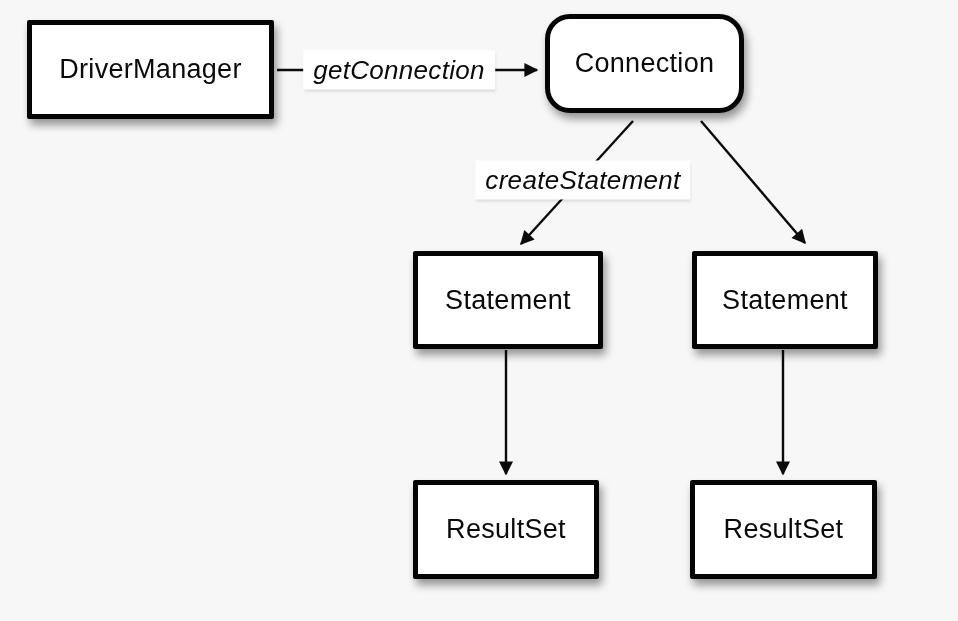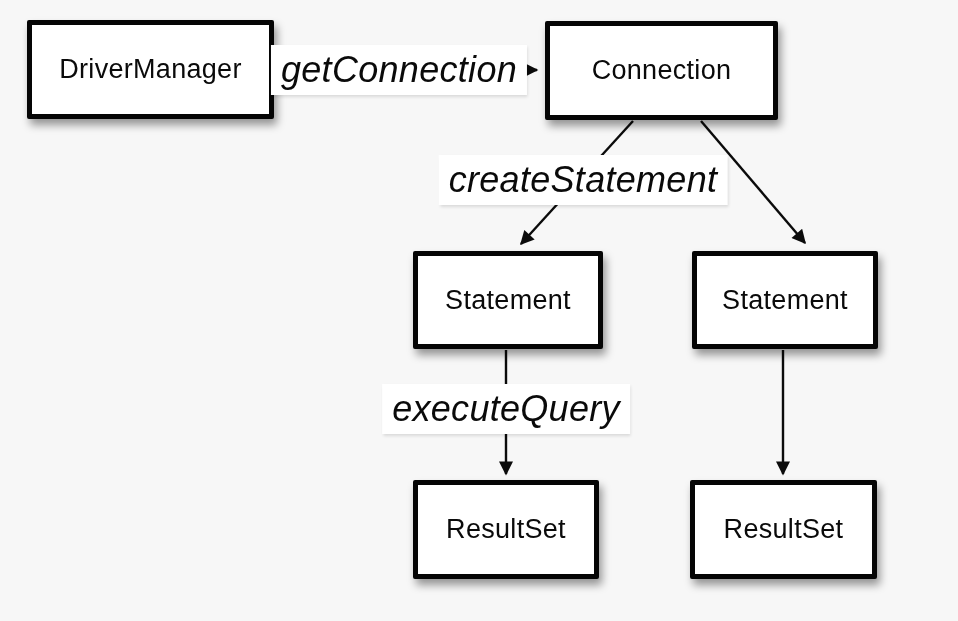--- a/index.html
+++ b/index.html
@@ -32,32 +32,32 @@
     box-shadow: 3px 6px 9px rgba(0,0,0,0.40);
     display: flex;
     align-items: center;
     justify-content: center;
     font-size: 27px;
     letter-spacing: 0.3px;
     color: #0a0a0a;
     white-space: nowrap;
   }
   .node-driver-manager { left: 27px;  top: 20px;  width: 247px; height: 99px; }
-  .node-connection     { left: 545px; top: 21px;  width: 233px; height: 99px; }
+  .node-connection     { left: 545px; top: 14px;  width: 199px; height: 99px; border-radius: 25px; }
   .node-statement-left { left: 413px; top: 251px; width: 190px; height: 98px; }
   .node-statement-right{ left: 692px; top: 251px; width: 186px; height: 98px; }
   .node-resultset-left { left: 413px; top: 480px; width: 186px; height: 99px; }
   .node-resultset-right{ left: 690px; top: 480px; width: 187px; height: 99px; }
   .edge-label {
     position: absolute;
     transform: translate(-50%, -50%);
     background: #ffffff;
     box-shadow: 1px 2px 3px rgba(0,0,0,0.12);
     padding: 4px 10px;
-    font-size: 36px;
+    font-size: 26px;
     font-style: italic;
     letter-spacing: 0.3px;
     color: #0a0a0a;
     white-space: nowrap;
   }
   .edge-label-getconnection  { left: 399px; top: 70px;  }
   .edge-label-createstatement{ left: 583px; top: 180px; }
   .edge-label-executequery   { left: 506px; top: 409px; }
 </style>
 </head>
@@ -99,15 +99,14 @@
   </div>
 
   <div class="node node-resultset-right">
     <span>ResultSet</span>
   </div>
 
   <div class="edge-label edge-label-getconnection">getConnection</div>
 
   <div class="edge-label edge-label-createstatement">createStatement</div>
 
-  <div class="edge-label edge-label-executequery">executeQuery</div>
 
 </div>
 
 </body></html>

